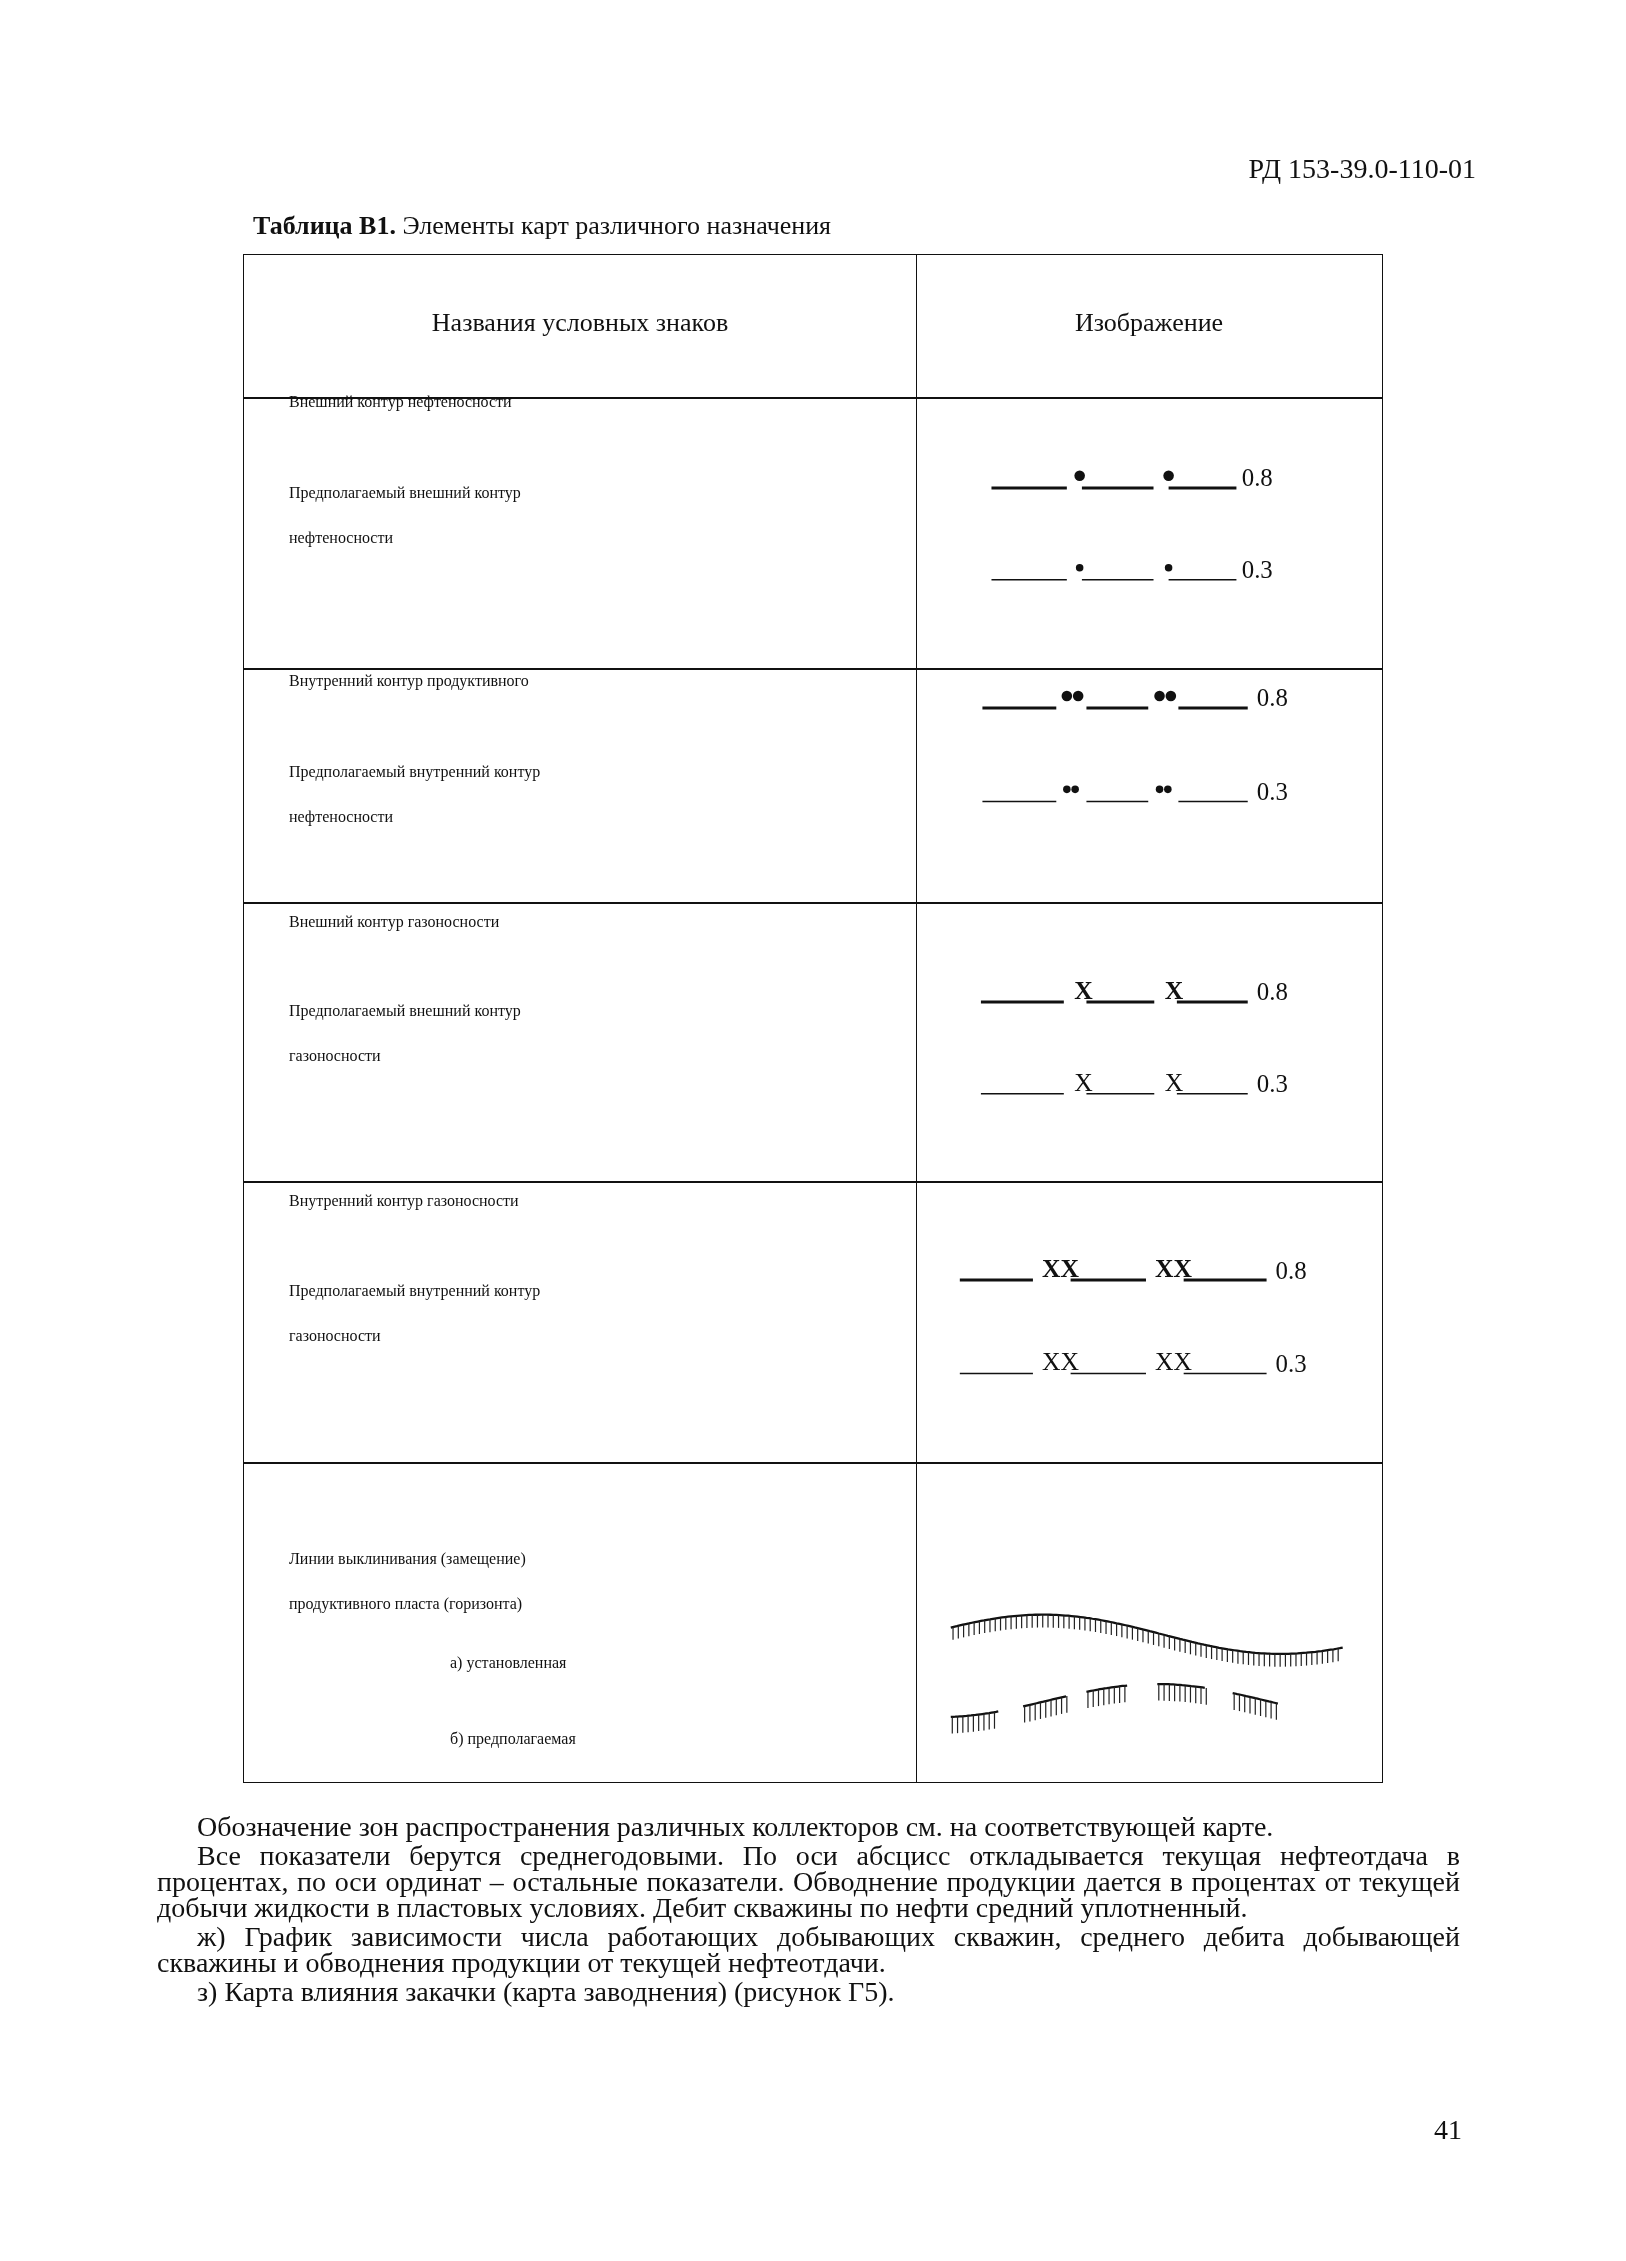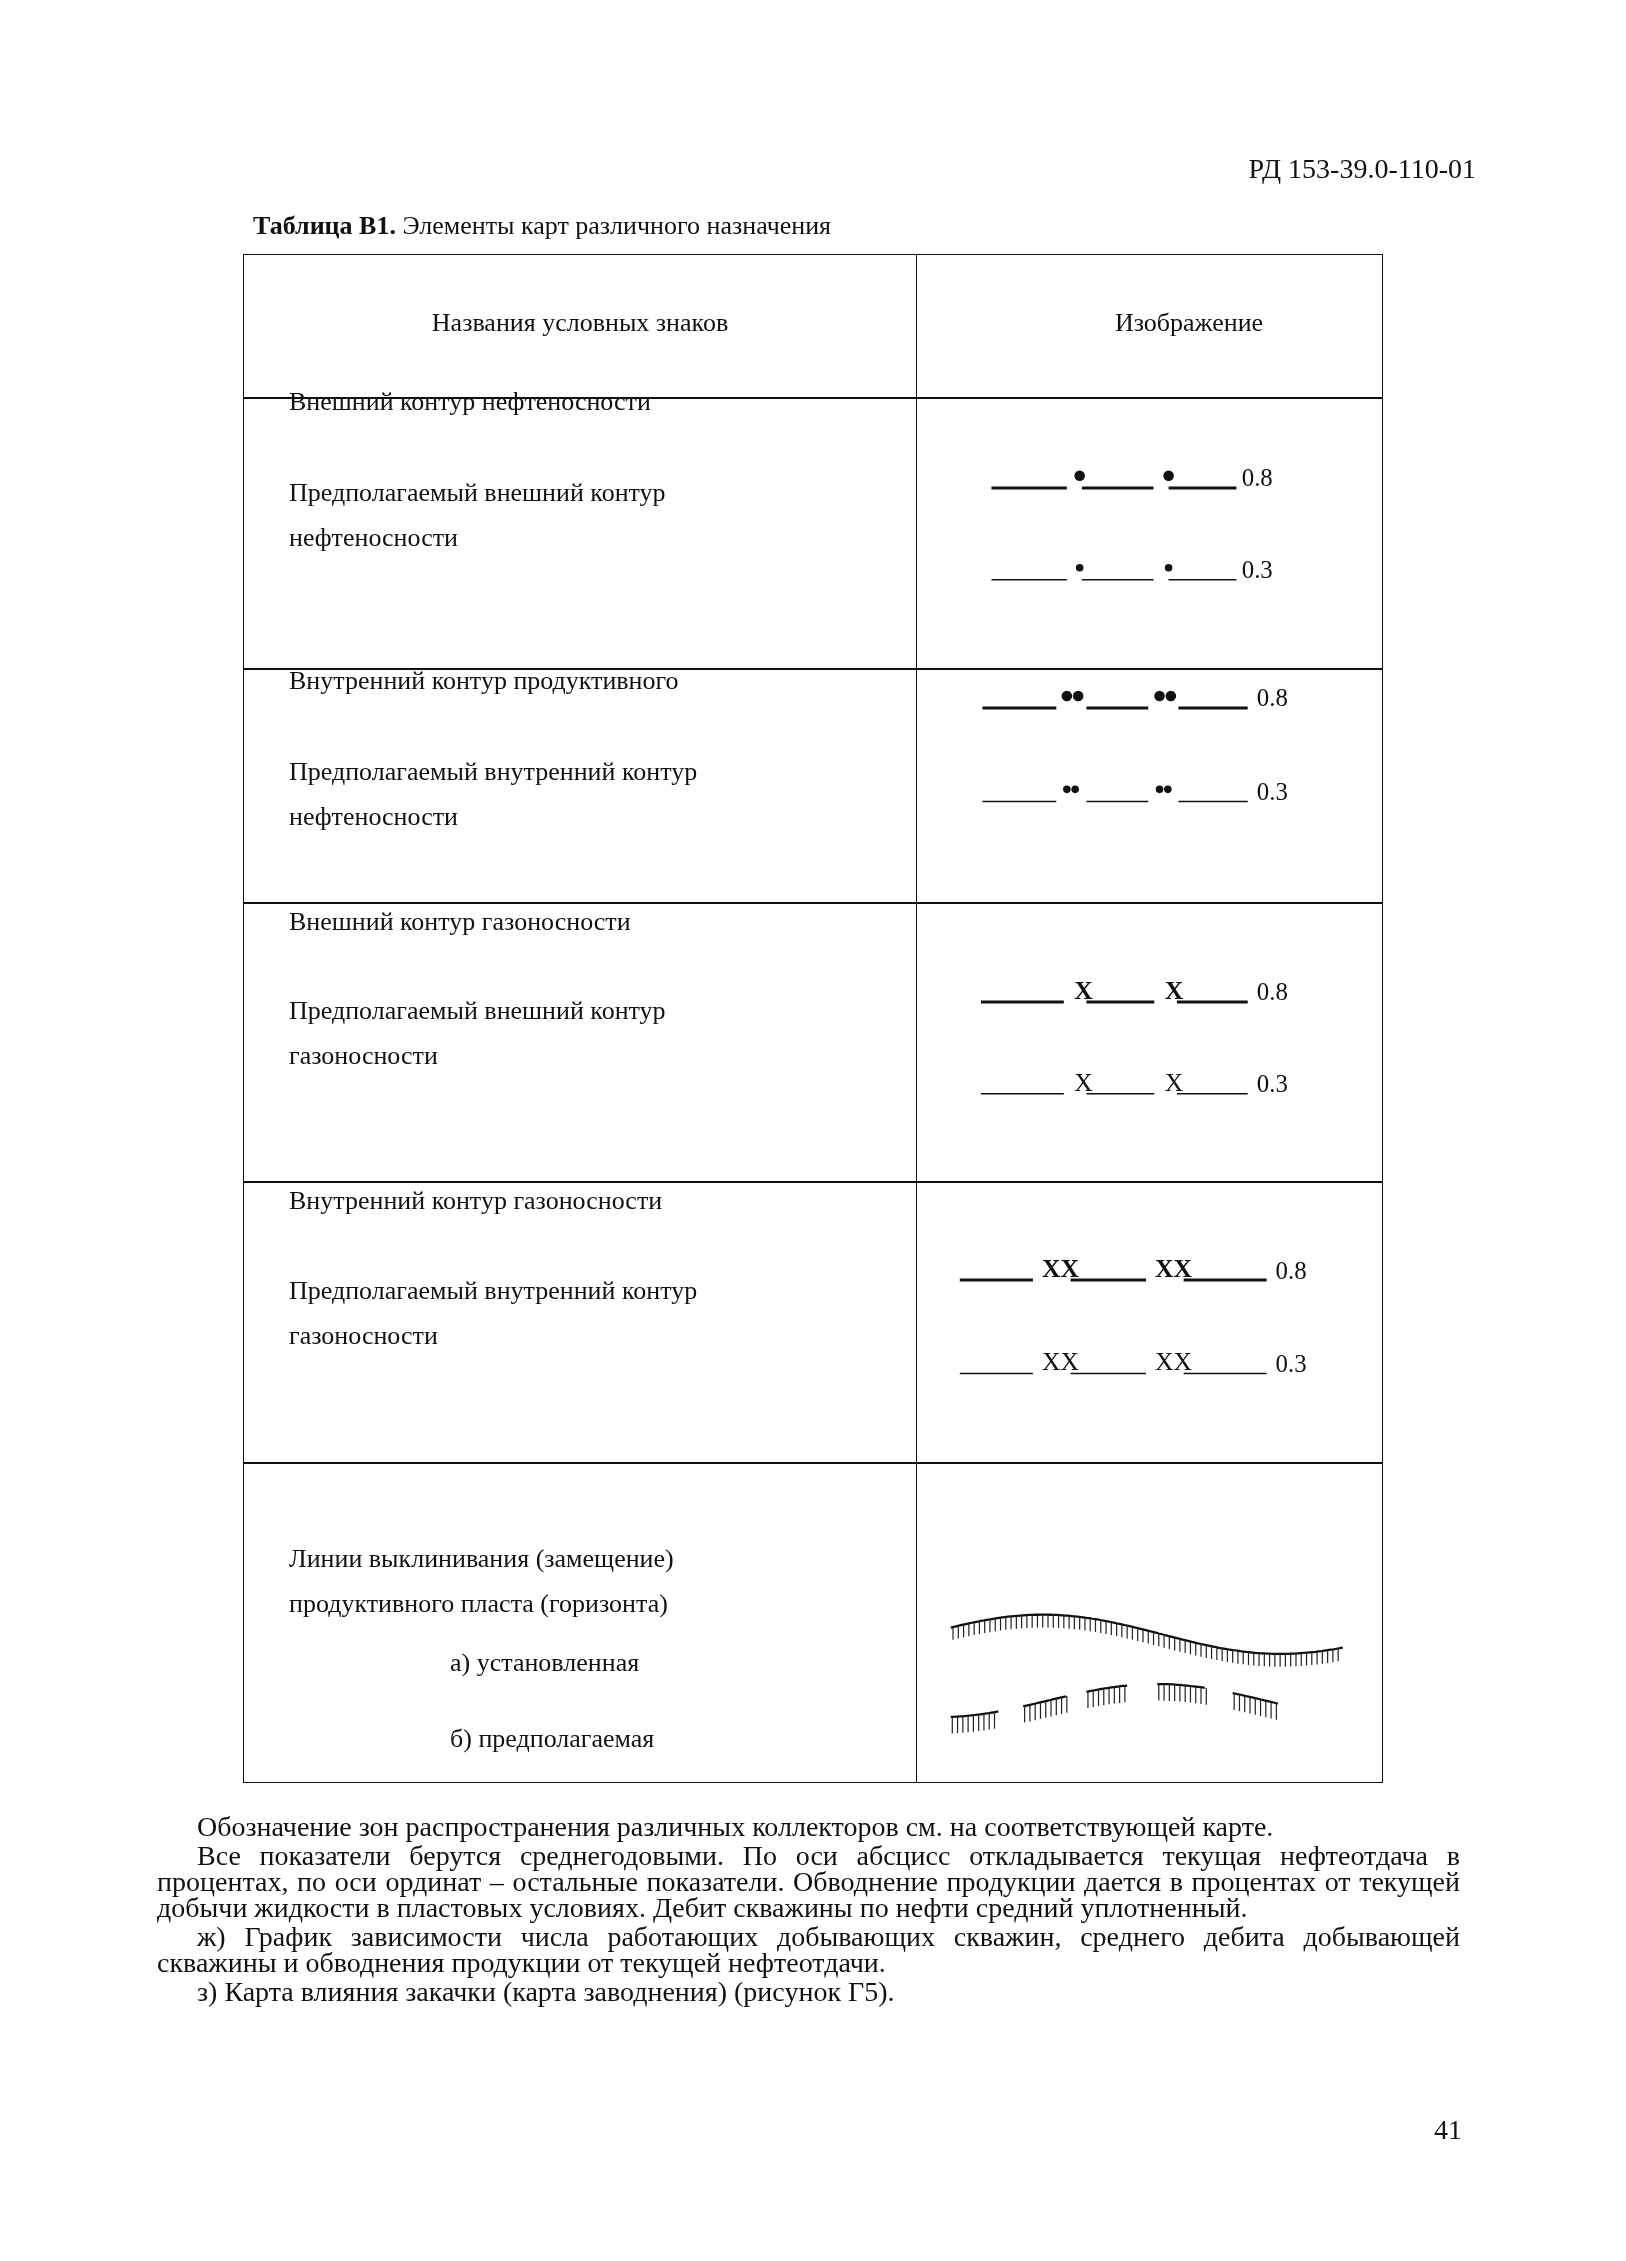--- a/index.html
+++ b/index.html
@@ -7,21 +7,21 @@
          font-family: "Liberation Serif", "DejaVu Serif", serif; color: #111; }
   .abs { position: absolute; }
   .doc-id { right: 151px; top: 153px; font-size: 28px; white-space: nowrap; }
   .caption { left: 253px; top: 211px; font-size: 26px; white-space: nowrap; }
   .caption b { font-weight: bold; font-family: Liberation Serif, serif; }
   .tbl { left: 243px; top: 254px; width: 1140px; height: 1529px;
          border: 1.5px solid #111; box-sizing: border-box; padding-left: 43px; }
   .vline { position: absolute; left: 672px; top: 0; bottom: 0; width: 0; border-left: 1.5px solid #111; }
   .hline { position: absolute; left: 0; right: 0; height: 0; border-top: 2.3px solid #111; }
   .hdr { position: absolute; font-size: 26px; white-space: nowrap; text-align: center; }
-  .cell-text { position: absolute; font-size: 26px; line-height: 45px; white-space: nowrap; left: 45px; }
+  .cell-text { position: absolute; font-size: 16px; line-height: 45px; white-space: nowrap; left: 45px; }
   .sym { position: absolute; }
   .body-text { left: 151px; width: 1309px; font-size: 28px; line-height: 26px; text-align: justify; }
   .body-text p { margin: 0 0 3px 6px; text-indent: 40px; }
   .page-num { left: 1434px; top: 2114px; font-size: 28px; }
 </style>
 </head>
 <body>
 
 <div class="abs doc-id">РД 153-39.0-110-01</div>
 
@@ -29,21 +29,21 @@
 
 <div class="abs tbl">
   <div class="vline"></div>
   <div class="hline" style="top:142px"></div>
   <div class="hline" style="top:413px"></div>
   <div class="hline" style="top:647px"></div>
   <div class="hline" style="top:926px"></div>
   <div class="hline" style="top:1207px"></div>
 
   <div class="hdr" style="left:0;width:672px;top:53px">Названия условных знаков</div>
-  <div class="hdr" style="left:712px;width:466px;top:53px">Изображение</div>
+  <div class="hdr" style="left:672px;width:466px;top:53px">Изображение</div>
 
   <div class="cell-text" style="top:124px">Внешний контур нефтеносности</div>
   <div class="cell-text" style="top:215px"><span>Предполагаемый внешний контур</span><br><span>нефтеносности</span></div>
 
   <div class="cell-text" style="top:403px">Внутренний контур продуктивного</div>
   <div class="cell-text" style="top:494px"><span>Предполагаемый внутренний контур</span><br><span>нефтеносности</span></div>
 
   <div class="cell-text" style="top:644px">Внешний контур газоносности</div>
   <div class="cell-text" style="top:733px"><span>Предполагаемый внешний контур</span><br><span>газоносности</span></div>
 

